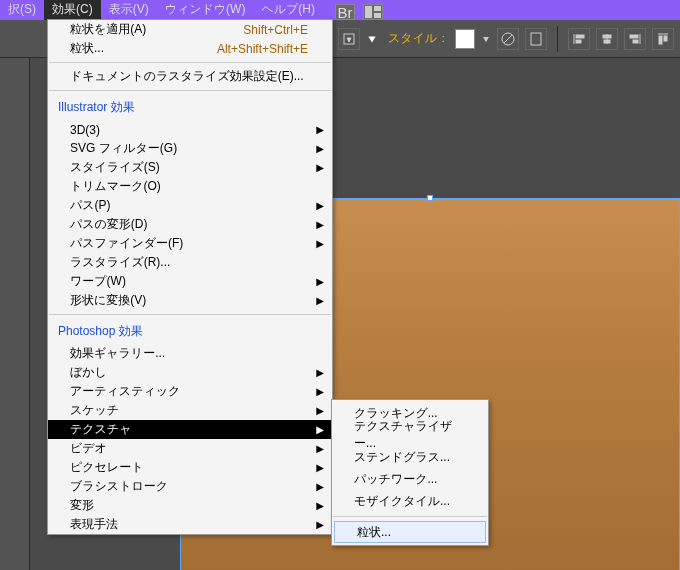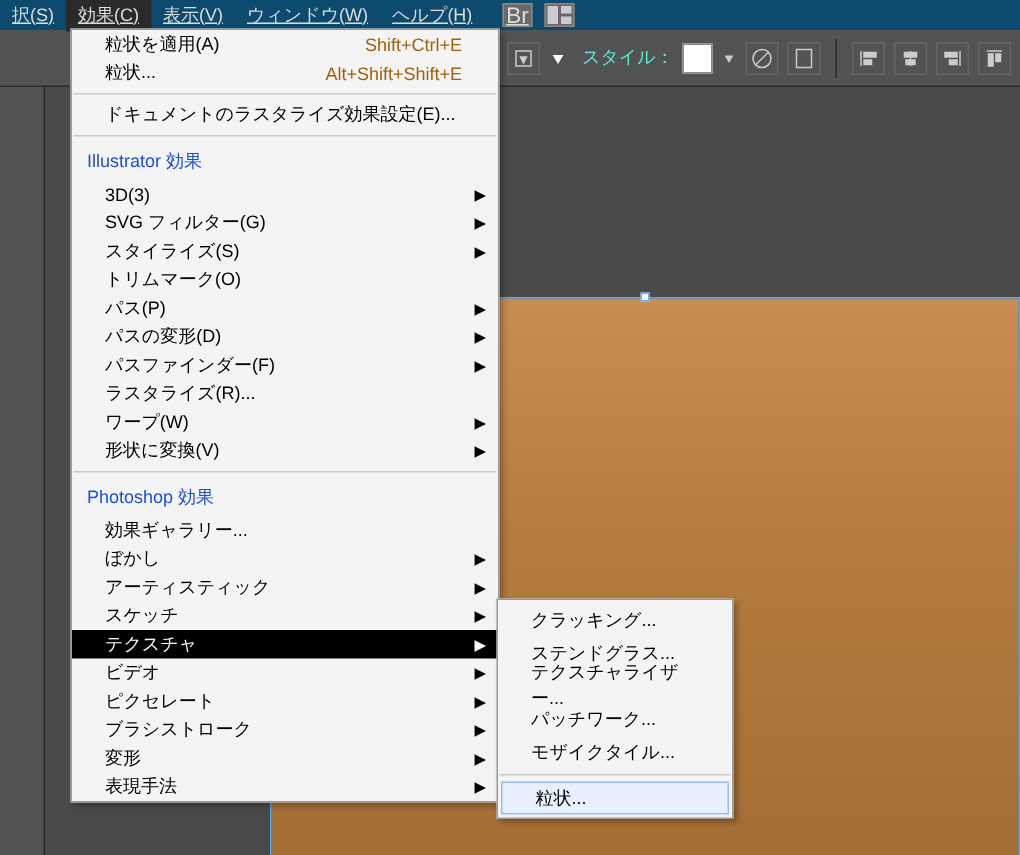--- a/index.html
+++ b/index.html
@@ -1,25 +1,25 @@
 <!DOCTYPE html>
 <html><head>
 <meta charset="utf-8">
 <style>
   * { margin: 0; padding: 0; box-sizing: border-box; font-family: "Meiryo UI", "Hiragino Sans", sans-serif; font-size: 12px; }
   body { background: #4a4a4a; width: 680px; height: 570px; overflow: hidden; position: relative; }
   
-  .menubar { height: 20px; background: #0c4a6e; display: flex; align-items: center; color: #ddd; position: relative; z-index: 100; text-decoration: underline; }
+  .menubar { height: 20px; background: #8b5cf6; display: flex; align-items: flex-end; color: #ddd; position: relative; z-index: 100; }
   .menubar-item { padding: 2px 8px; cursor: pointer; }
   .menubar-item.active { background: #2a2a2a; }
   .menubar-icons { display: flex; gap: 8px; margin-left: 12px; align-items: center; }
   .menubar-icon { width: 20px; height: 16px; background: #6a6a6a; border: 1px solid #888; }
   
   .toolbar { height: 38px; background: #535353; border-bottom: 1px solid #2a2a2a; display: flex; align-items: center; padding-left: 338px; gap: 6px; position: relative; z-index: 50; }
-  .toolbar-label { color: #5eead4; margin-left: 4px; }
+  .toolbar-label { color: #eab308; margin-left: 4px; }
   .color-swatch { width: 20px; height: 20px; background: #fff; border: 1px solid #888; }
   .toolbar-btn { width: 22px; height: 22px; border: 1px solid #666; display: flex; align-items: center; justify-content: center; }
   .toolbar-btn svg { stroke: #ccc; fill: none; }
   .toolbar-sep { width: 1px; height: 26px; background: #2a2a2a; margin: 0 4px; }
   .doc-tri { width: 12px; height: 12px; color: #fff; }
   
   .canvas-area { position: absolute; top: 58px; left: 0; right: 0; bottom: 0; background: #4a4a4a; }
   .artboard { position: absolute; top: 140px; left: 180px; width: 500px; height: 380px; background: linear-gradient(180deg, #c78e4f 0%, #b67d3f 40%, #a36d33 100%); border: 1px solid #5aa9ff; }
   .handle { position: absolute; width: 6px; height: 6px; background: #fff; border: 1px solid #5aa9ff; }
   .handle.top { top: -4px; left: 50%; margin-left: -3px; }
@@ -227,24 +227,24 @@
       </div>
     </div>
 </div>
 
 <div class="menu submenu">
   <div id="sub-items">
       <div class="menu-item">
         <span>クラッキング...</span>
       </div>
       <div class="menu-item">
+        <span>テクスチャライザー...</span>
+      </div>
+      <div class="menu-item">
         <span>ステンドグラス...</span>
-      </div>
-      <div class="menu-item">
-        <span>テクスチャライザー...</span>
       </div>
       <div class="menu-item">
         <span>パッチワーク...</span>
       </div>
       <div class="menu-item">
         <span>モザイクタイル...</span>
       </div>
       <div class="menu-sep"></div>
       <div class="menu-item boxed">
         <span>粒状...</span>

